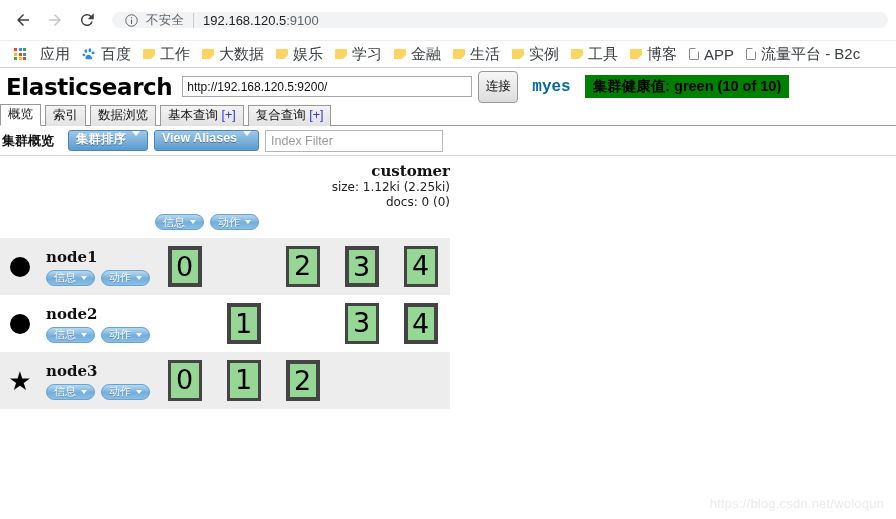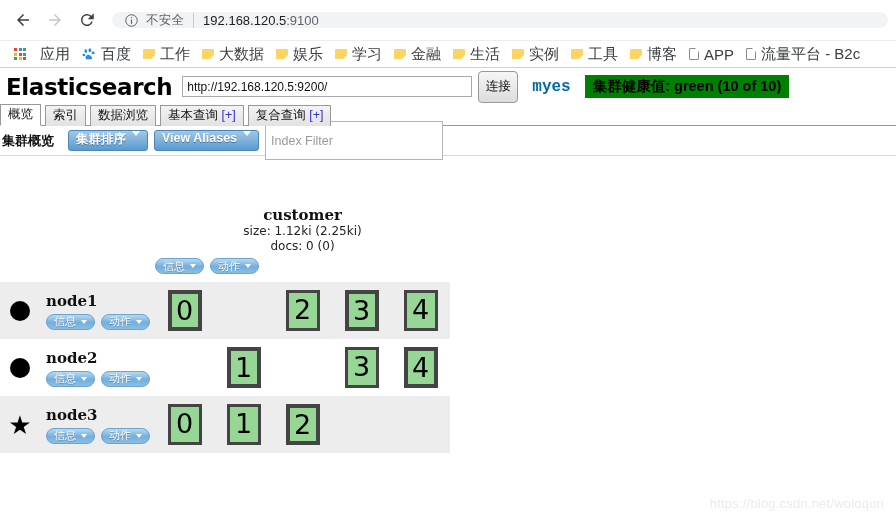--- a/index.html
+++ b/index.html
@@ -264,21 +264,21 @@
   }
   .caret {
     display: inline-block;
     width: 0; height: 0;
     border-left: 4px solid transparent;
     border-right: 4px solid transparent;
     border-top: 5px solid #fff;
     margin-left: 6px;
   }
   .index-filter {
-    height: 39px;
+    height: 22px;
     width: 178px;
     border: 1px solid #b5b5b5;
     background: #fff;
     font-size: 12.5px;
     padding: 2px 5px;
     color: #111;
     outline: none;
     font-family: "Liberation Sans", sans-serif;
   }
   .index-filter::placeholder { color: #9a9a9a; }
@@ -291,22 +291,21 @@
   }
   .cluster-table col.c-node { width: 155px; }
   .cluster-table col.c-shard { width: 59px; }
   .idx-head-row td {
     padding: 0;
     vertical-align: top;
     background: #fff;
   }
   .idx-head-cell {
     padding: 6px 0 8px 0;
-    text-align: center;
-    margin-top: 44px;
+    text-align: right;
   }
   .idx-name {
     font-family: "DejaVu Serif", "Liberation Serif", serif;
     font-size: 15px;
     font-weight: bold;
     color: #111;
     line-height: 18px;
   }
   .idx-meta {
     font-size: 12px;

